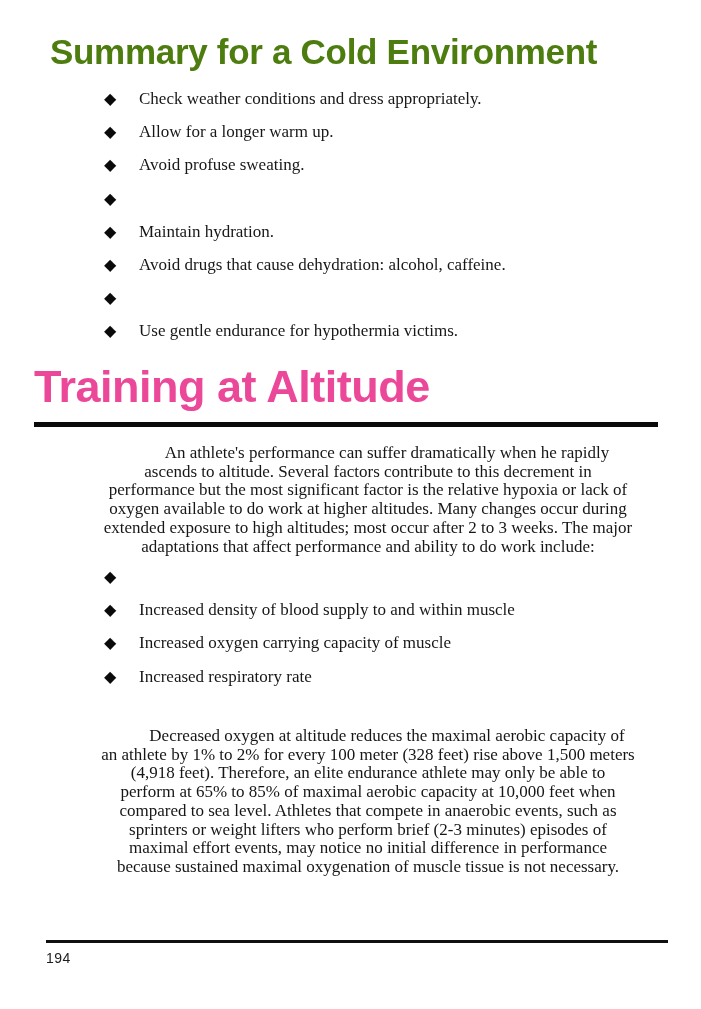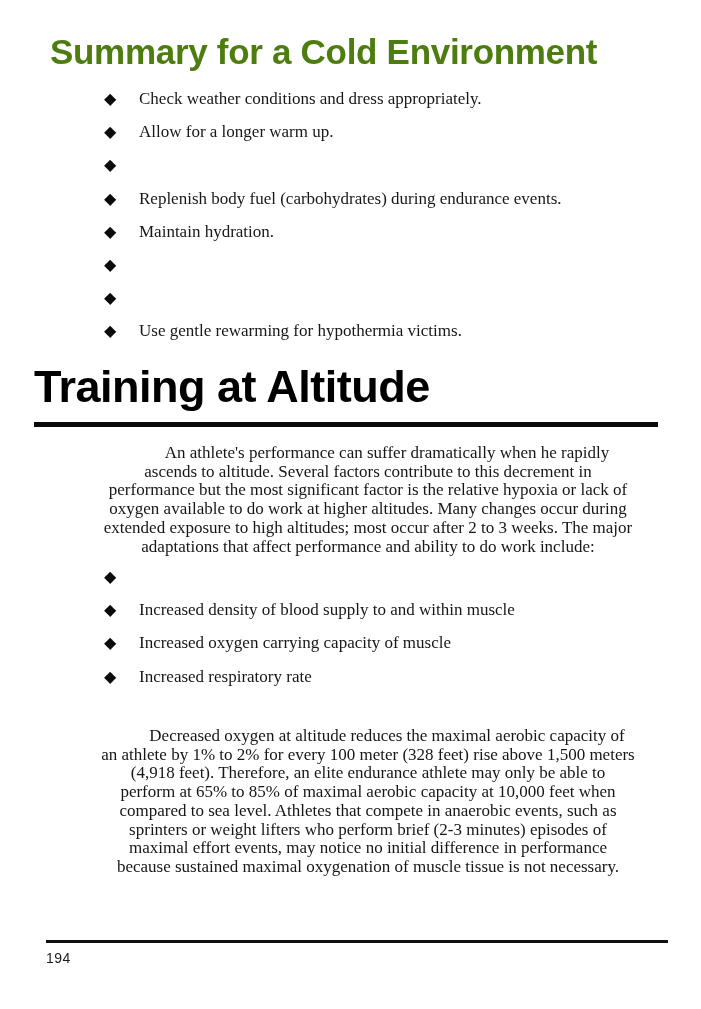--- a/index.html
+++ b/index.html
@@ -34,21 +34,21 @@
   .chapter-heading {
     position: absolute;
     top: 364px;
     left: 34px;
     margin: 0;
     font-family: "Liberation Sans", sans-serif;
     font-weight: 700;
     font-size: 45px;
     line-height: 1;
     letter-spacing: -0.5px;
-    color: #000000;
+    color: #ec4899;
     white-space: nowrap;
   }
   .chapter-rule {
     position: absolute;
     top: 422px;
     left: 34px;
     width: 624px;
     height: 5px;
     background: #0a0a0a;
   }
@@ -142,38 +142,39 @@
     <li>
       <span class="marker">◆</span>
       <span class="li-text">Check weather conditions and dress appropriately.</span>
     </li>
     <li>
       <span class="marker">◆</span>
       <span class="li-text">Allow for a longer warm up.</span>
     </li>
     <li>
       <span class="marker">◆</span>
-    </li>
-    <li>
-      <span class="marker">◆</span>
-      <span class="li-text">Replenish body fuel (carbohydrates) during endurance events.</span>
+      <span class="li-text">Avoid profuse sweating.</span>
+    </li>
+    <li>
+      <span class="marker">◆</span>
     </li>
     <li>
       <span class="marker">◆</span>
       <span class="li-text">Maintain hydration.</span>
     </li>
     <li>
       <span class="marker">◆</span>
-    </li>
-    <li>
-      <span class="marker">◆</span>
-    </li>
-    <li>
-      <span class="marker">◆</span>
-      <span class="li-text">Use gentle rewarming for hypothermia victims.</span>
+      <span class="li-text">Avoid drugs that cause dehydration: alcohol, caffeine.</span>
+    </li>
+    <li>
+      <span class="marker">◆</span>
+    </li>
+    <li>
+      <span class="marker">◆</span>
+      <span class="li-text">Use gentle endurance for hypothermia victims.</span>
     </li>
   </ul>
 
   <h1 class="chapter-heading">Training at Altitude</h1>
   <div class="chapter-rule"></div>
 
   <p class="body-para para-1">An athlete's performance can suffer dramatically when he rapidly
 ascends to altitude. Several factors contribute to this decrement in
 performance but the most significant factor is the relative hypoxia or lack of
 oxygen available to do work at higher altitudes. Many changes occur during

